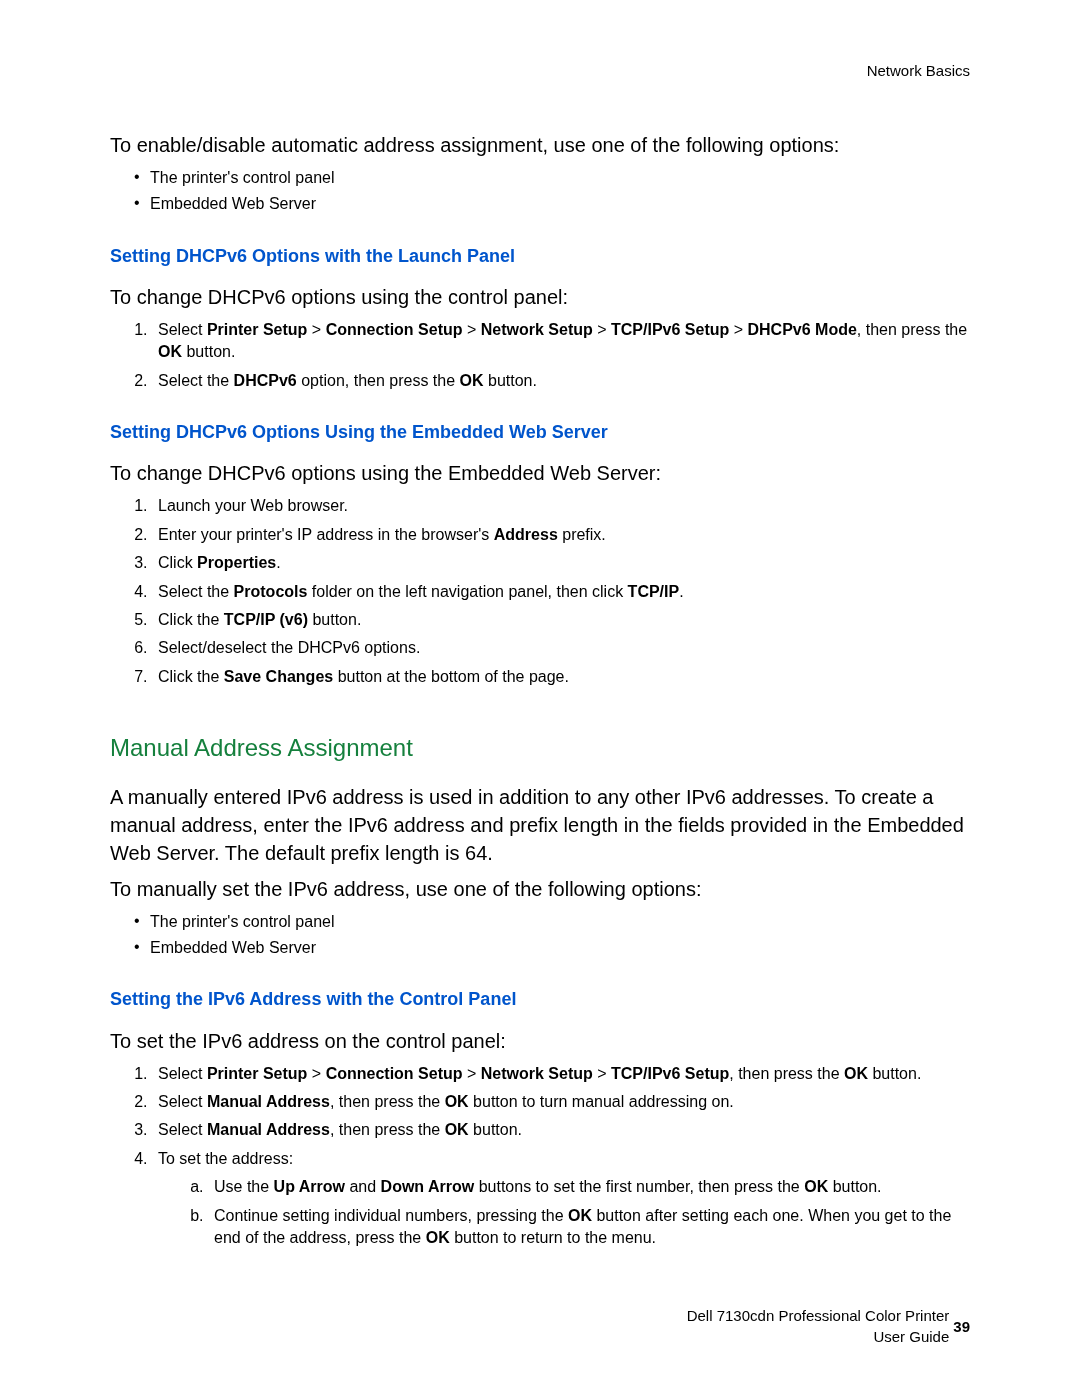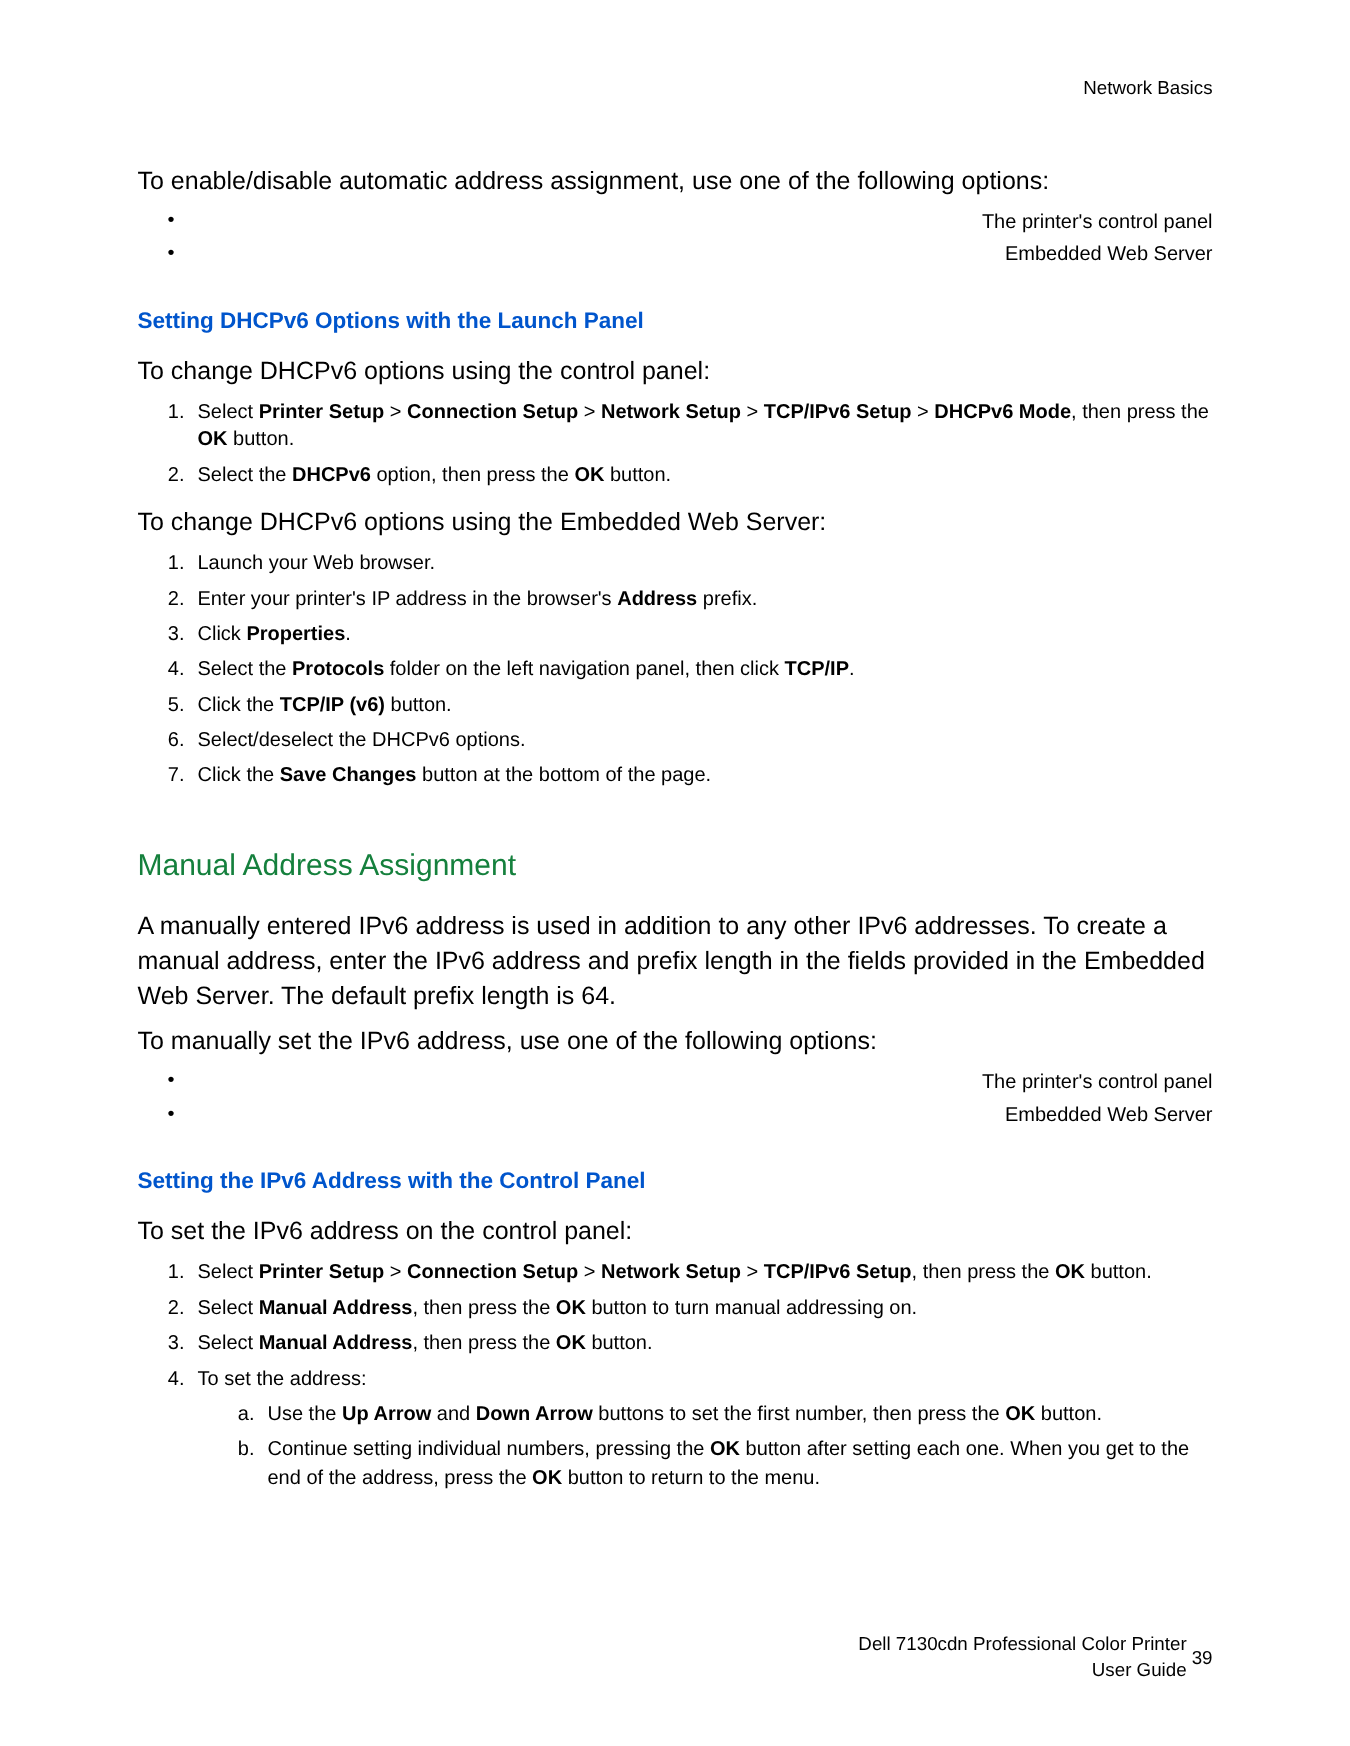--- a/index.html
+++ b/index.html
@@ -29,21 +29,20 @@
   }
   ul.bullets {
     list-style: none;
     padding-left: 24px;
     margin: 6px 0 12px 0;
   }
   ul.bullets li {
     position: relative;
     padding-left: 16px;
     margin: 4px 0;
-    text-align: right;
   }
   ul.bullets li::before {
     content: "•";
     position: absolute;
     left: 0;
     top: -1px;
     font-size: 16px;
   }
   ol.numbered {
     padding-left: 42px;
@@ -85,20 +84,21 @@
   .footer-inner {
     display: inline-flex;
     align-items: center;
     gap: 4px;
   }
   .footer-text {
     text-align: right;
   }
   .page-num {
     font-size: 15px;
+    font-weight: bold;
   }
 </style>
 </head>
 <body>
 
 <div class="page">
 
   <div class="chapter-header">Network Basics</div>
 
   <p class="body-text">To enable/disable automatic address assignment, use one of the following options:</p>
@@ -111,20 +111,21 @@
   <p class="body-text">To change DHCPv6 options using the control panel:</p>
   <ol class="numbered">
     <li>
       <span>Select </span><b>Printer Setup</b> &gt; <b>Connection Setup</b> &gt; <b>Network Setup</b> &gt; <b>TCP/IPv6 Setup</b> &gt; <b>DHCPv6 Mode</b><span>, then press the </span><b>OK</b><span> button.</span>
     </li>
     <li>
       <span>Select the </span><b>DHCPv6</b><span> option, then press the </span><b>OK</b><span> button.</span>
     </li>
   </ol>
 
+  <div class="h3-blue">Setting DHCPv6 Options Using the Embedded Web Server</div>
   <p class="body-text">To change DHCPv6 options using the Embedded Web Server:</p>
   <ol class="numbered">
     <li>Launch your Web browser.</li>
     <li>
       <span>Enter your printer's IP address in the browser's </span><b>Address</b><span> prefix.</span>
     </li>
     <li>
       <span>Click </span><b>Properties</b><span>.</span>
     </li>
     <li>

